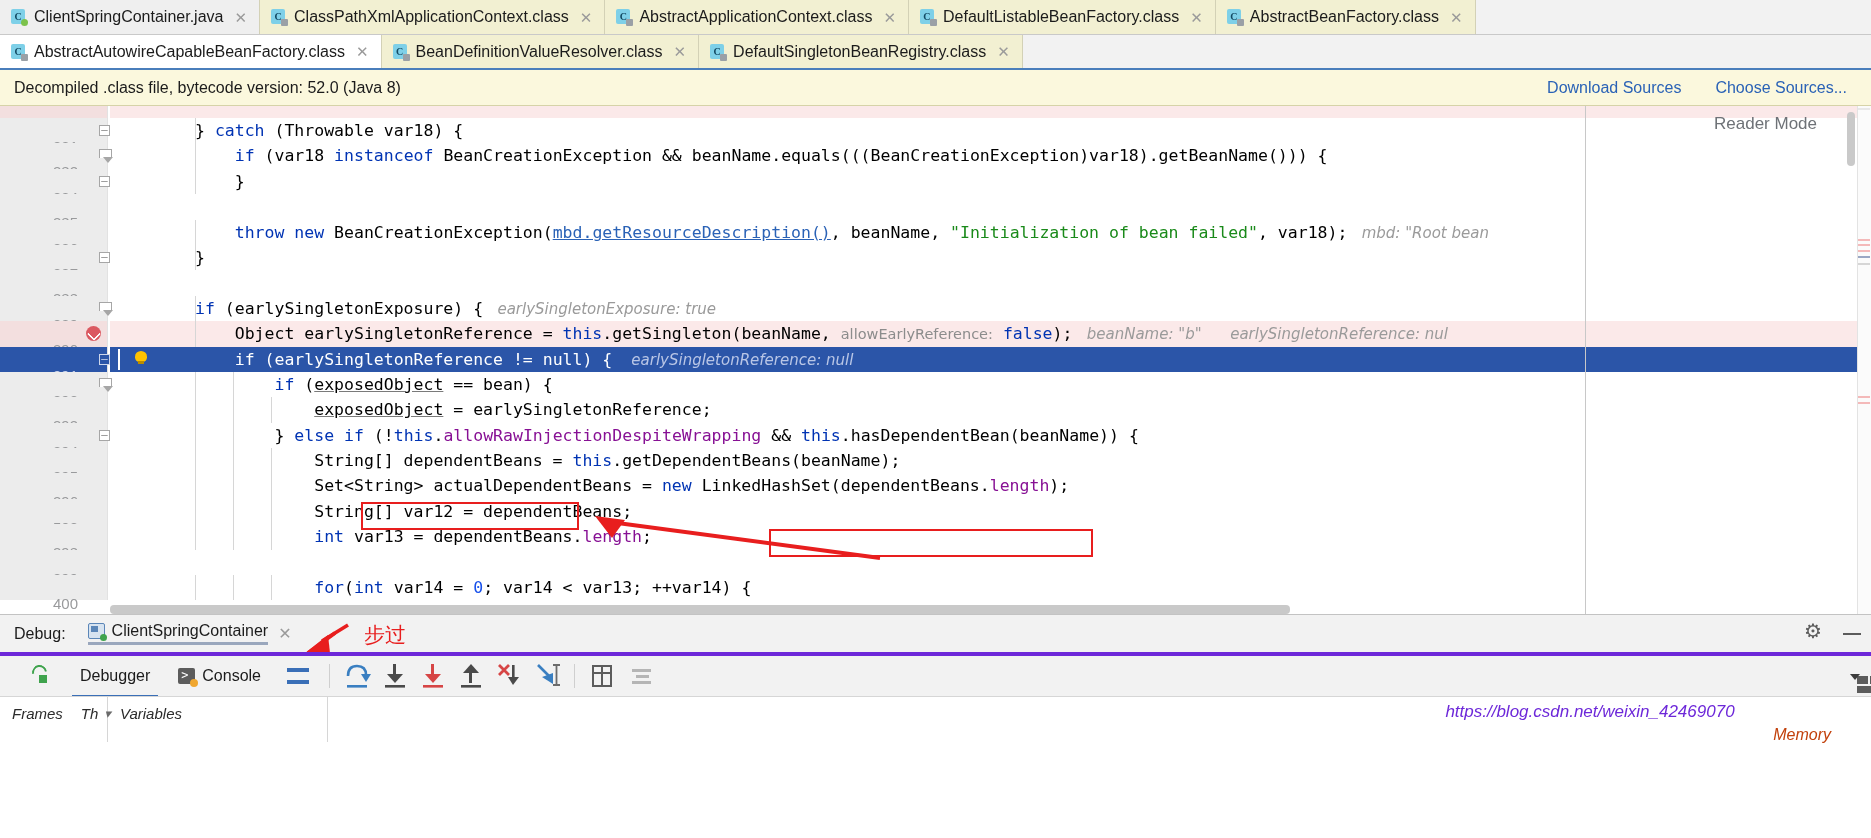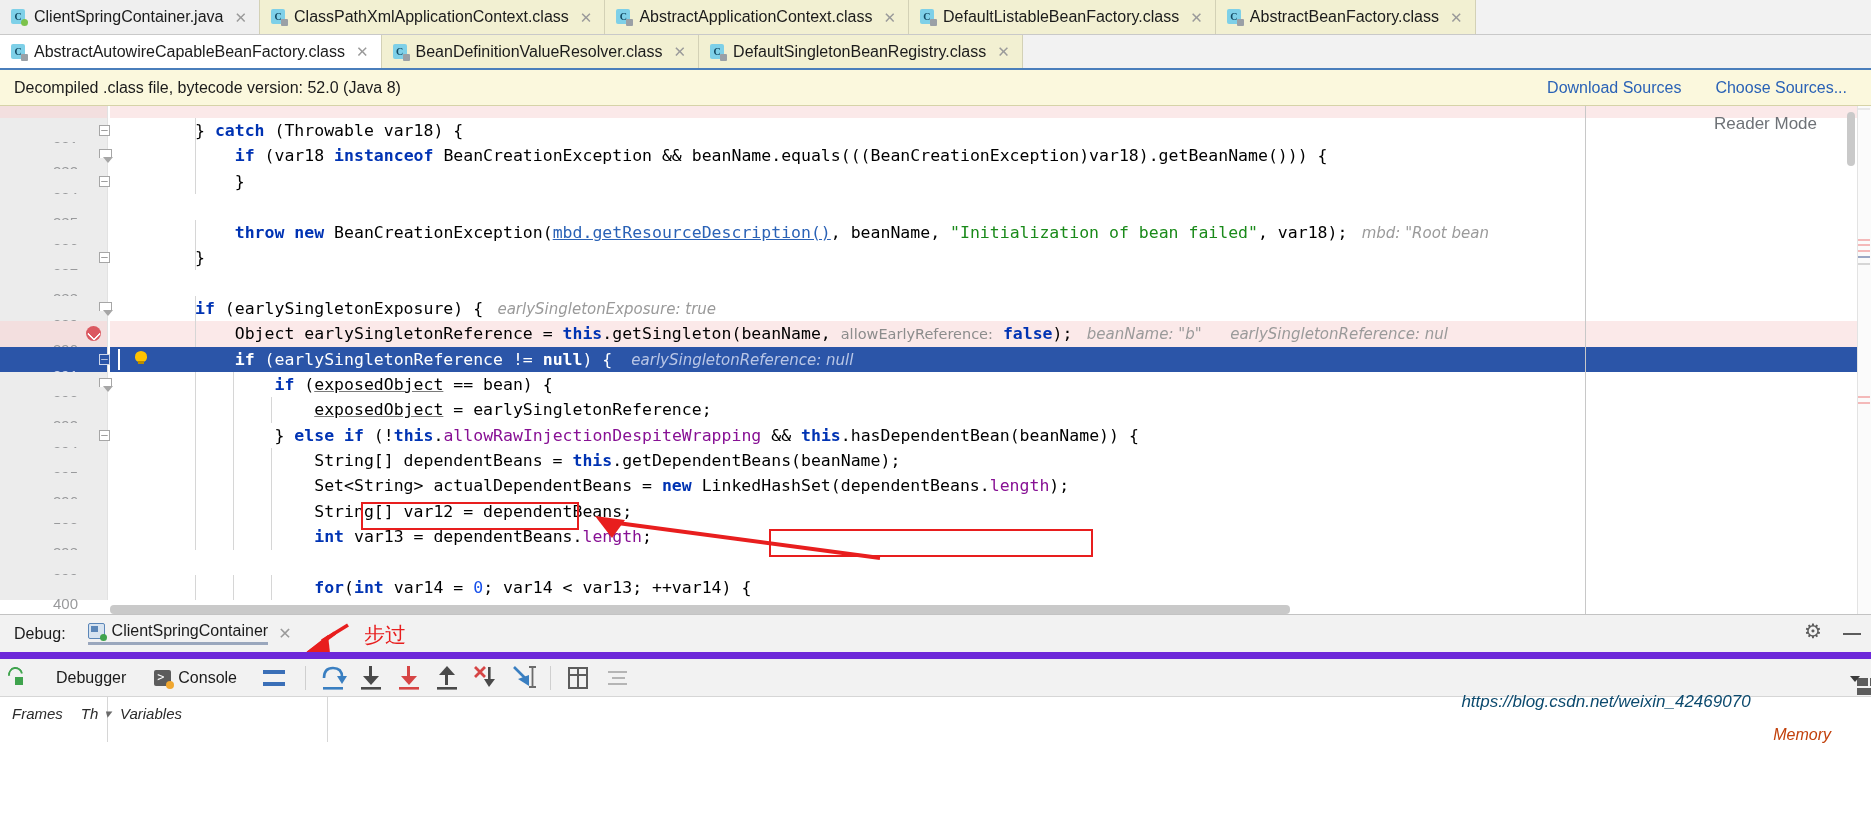--- a/index.html
+++ b/index.html
@@ -132,21 +132,21 @@
   }
   .row.cur .gutter { background: #2b55a8; }
   .row.cur .lnum { color: #ccd6ee; }
   .row.cur .code { color: #ffffff; }
   .row.cur .foldmark { background: #2b55a8; border-color: #cdd6ea; color: #e8edf8; }
 
   
   .iguide { position: absolute; top: 0; width: 1px; height: 100%; background: #d6d6d6; }
 
   
-  .kw  { color: #0033b3; font-weight: bold; }
+  .kw  { color: #0033b3; font-weight: normal; }
   .str { color: #1a8a1a; }
   .num { color: #1750eb; }
   .fld { color: #871094; }
   .lnk { color: #2a62b6; text-decoration: underline; }
   .udl { text-decoration: underline; text-decoration-color: #7a7a7a; }
   .hint {
     color: #9a9a9a; font-style: italic;
     font-family: "DejaVu Sans", sans-serif; font-size: 15px;
   }
   .phint {
@@ -248,22 +248,22 @@
 
   
   .cn-ann {
     position: absolute; color: #e81e1e; font-size: 21px;
     font-family: "DejaVu Sans", sans-serif;
     pointer-events: none;
   }
 
   .debug-toolbar {
     height: 44px; background: #f2f2f2;
-    border-top: 7px solid #6d28d9;
-    display: flex; align-items: center; padding-left: 0;
+    border-top: 4px solid #6d28d9;
+    display: flex; align-items: center; padding-left: 24px;
     position: relative;
   }
   .rerun { width: 34px; height: 34px; position: relative; margin-right: 8px; }
   .rerun .arc {
     position: absolute; left: 8px; top: 6px; width: 15px; height: 15px;
     border: 2.4px solid #3fa34d; border-radius: 50%;
     border-right-color: transparent; border-bottom-color: transparent;
     transform: rotate(35deg);
   }
   .rerun .sq {
@@ -320,25 +320,24 @@
   }
   .panel-frames { width: 108px; border-right: 1px solid #d6d6d6; }
   .panel-title {
     font-size: 15px; color: #2b2b2b; padding: 8px 0 0 12px;
     font-family: "Liberation Sans", sans-serif;
   }
   .frames-head { display: flex; align-items: center; gap: 6px; padding: 8px 0 0 12px; }
   .panel-vars { width: 220px; border-right: 1px solid #d6d6d6; }
   .chev { color: #6b6b6b; font-size: 13px; }
   .watermark {
-    position: absolute; left: 1590px; bottom: 30px;
-    color: #0c4a6e; font-size: 17px; white-space: nowrap;
+    position: absolute; left: 1590px; bottom: 20px;
+    color: #6d28d9; font-size: 17px; white-space: nowrap;
     font-family: "Liberation Sans", sans-serif;
     transform: translateX(-50%);
-    margin-left: 16px;
   }
   .memory {
     position: absolute; right: 40px; bottom: -2px;
     color: #c2410c; font-size: 16px;
   }
 </style>
 </head>
 <body>
 
 <div class="tabbar row1">

